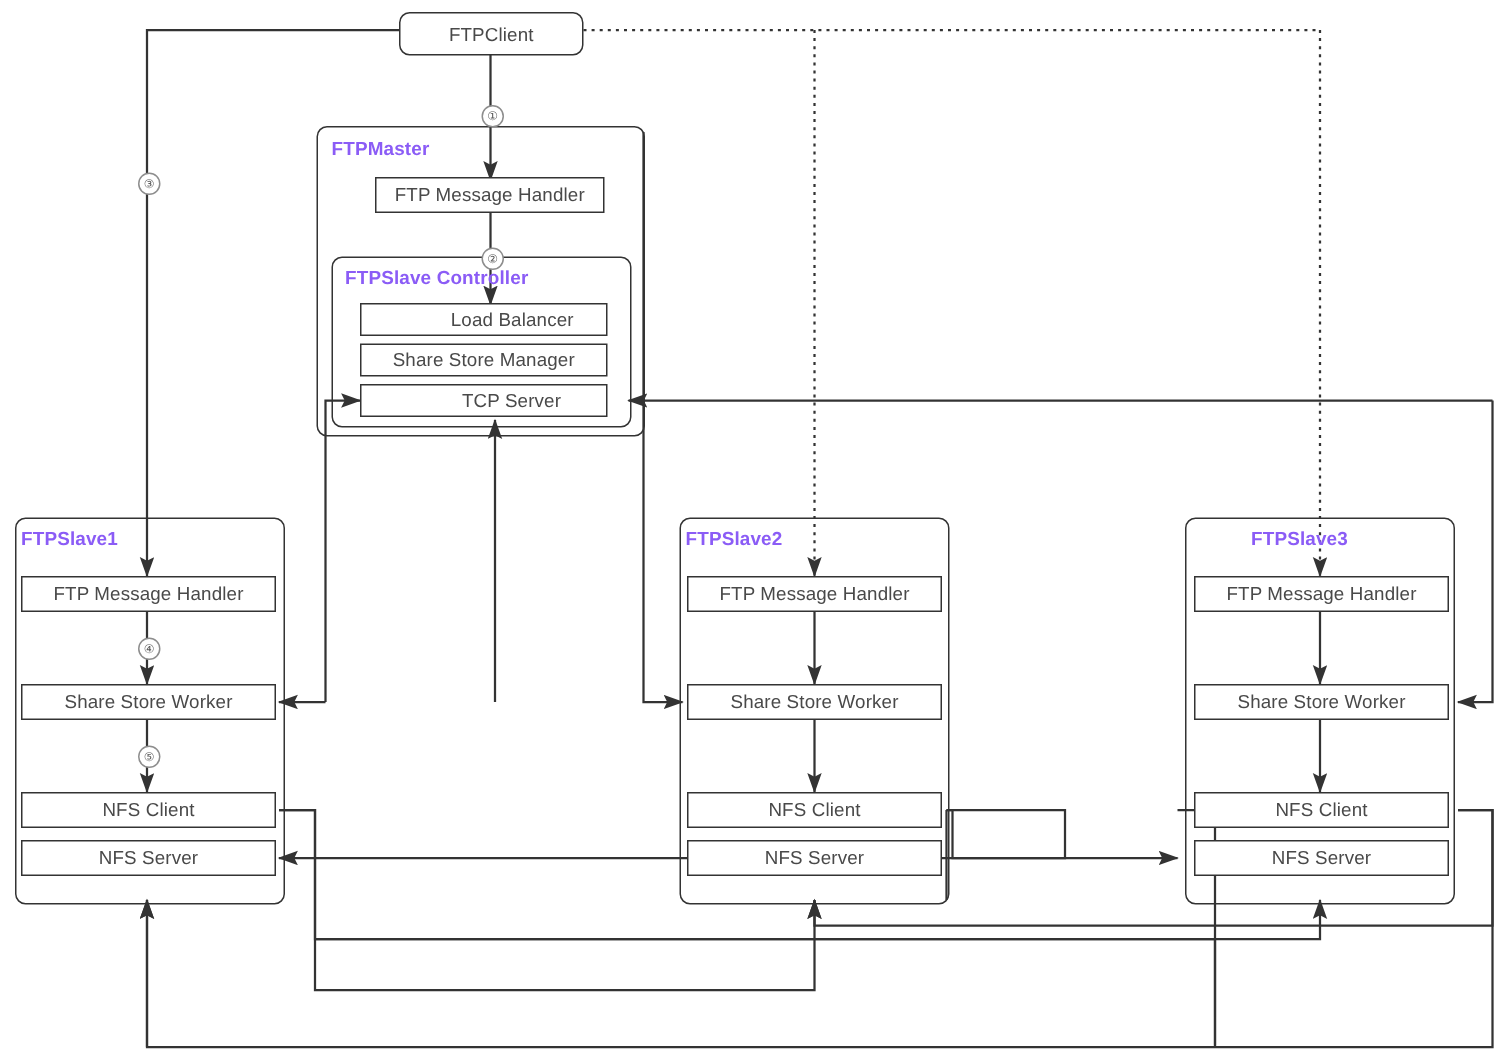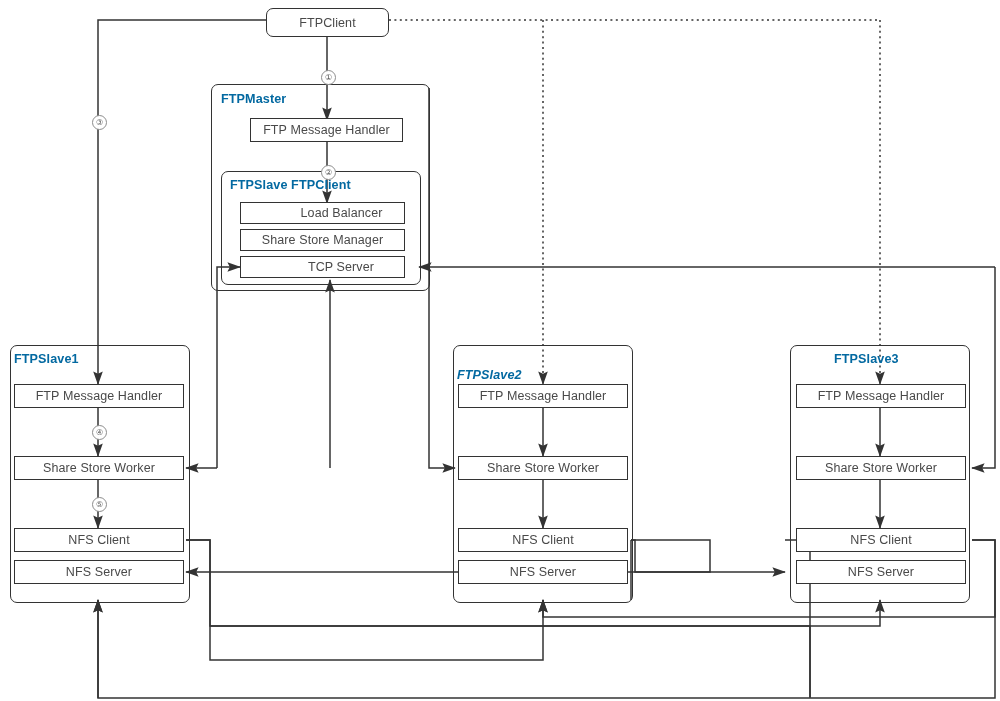--- a/index.html
+++ b/index.html
@@ -6,21 +6,21 @@
   body{width:1000px;height:701px;overflow:hidden;
        font-family:"Liberation Sans","DejaVu Sans",sans-serif;}
   #stage{position:relative;width:1000px;height:701px;background:#fff;}
   svg.layer{position:absolute;left:0;top:0;width:1000px;height:701px;}
   .node{position:absolute;box-sizing:border-box;background:#ffffff;
         border:1.4px solid #333333;display:flex;align-items:center;
         justify-content:center;color:#494949;font-size:12.5px;
         letter-spacing:.1px;white-space:nowrap;}
   .container{position:absolute;box-sizing:border-box;background:transparent;
         border:1.6px solid #333333;border-radius:7px;}
-  .ctitle{position:absolute;font-size:12.6px;font-weight:bold;color:#0369a1;
+  .ctitle{position:absolute;font-size:12.6px;font-weight:bold;color:#8b5cf6;
         letter-spacing:.1px;white-space:nowrap;}
   .rounded{border-radius:7px;}
   .marker{position:absolute;width:13px;height:13px;border-radius:50%;
         border:1px solid #8d8d8d;background:#ffffff;color:#5a5a5a;
         font-size:8px;display:flex;align-items:center;justify-content:center;
         line-height:1;}
 </style>
 </head>
 <body>
 
@@ -83,21 +83,21 @@
   </div>
 
   <div class="container" style="left:211px;top:84px;width:219px;height:207px;"></div>
   <div class="ctitle" style="left:221px;top:92px;">FTPMaster</div>
 
   <div class="node" style="left:250px;top:118px;width:153px;height:24px;">
     <span>FTP Message Handler</span>
   </div>
 
   <div class="container" style="left:221px;top:171px;width:200px;height:114px;"></div>
-  <div class="ctitle" style="left:230px;top:178px;">FTPSlave FTPClient</div>
+  <div class="ctitle" style="left:230px;top:178px;">FTPSlave Controller</div>
 
   <div class="node" style="left:240px;top:202px;width:165px;height:22px;padding-left:38px;">
     <span>Load Balancer</span>
   </div>
   <div class="node" style="left:240px;top:229px;width:165px;height:22px;">
     <span>Share Store Manager</span>
   </div>
   <div class="node" style="left:240px;top:256px;width:165px;height:22px;padding-left:37px;">
     <span>TCP Server</span>
   </div>
@@ -111,21 +111,21 @@
     <span>Share Store Worker</span>
   </div>
   <div class="node" style="left:14px;top:528px;width:170px;height:24px;">
     <span>NFS Client</span>
   </div>
   <div class="node" style="left:14px;top:560px;width:170px;height:24px;">
     <span>NFS Server</span>
   </div>
 
   <div class="container" style="left:453px;top:345px;width:180px;height:258px;"></div>
-  <div class="ctitle" style="left:457px;top:368px;font-style:italic;">FTPSlave2</div>
+  <div class="ctitle" style="left:457px;top:352px;">FTPSlave2</div>
   <div class="node" style="left:458px;top:384px;width:170px;height:24px;">
     <span>FTP Message Handler</span>
   </div>
   <div class="node" style="left:458px;top:456px;width:170px;height:24px;">
     <span>Share Store Worker</span>
   </div>
   <div class="node" style="left:458px;top:528px;width:170px;height:24px;">
     <span>NFS Client</span>
   </div>
   <div class="node" style="left:458px;top:560px;width:170px;height:24px;">

